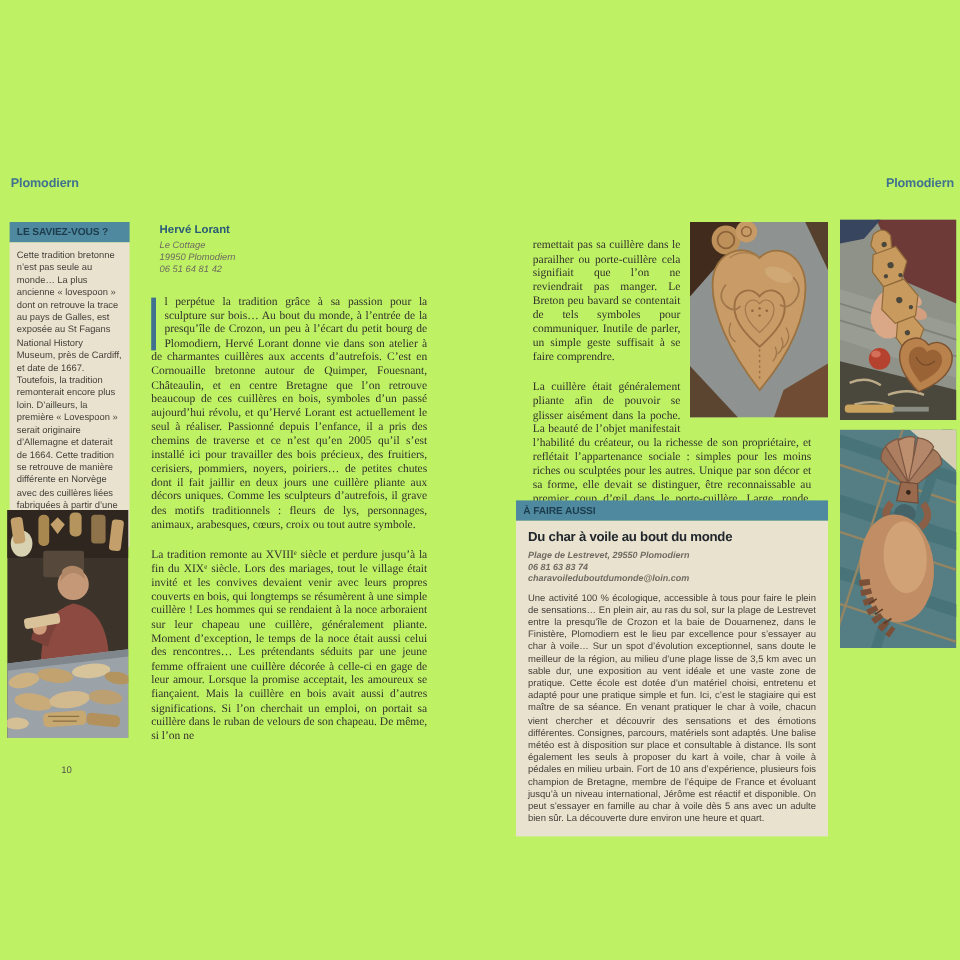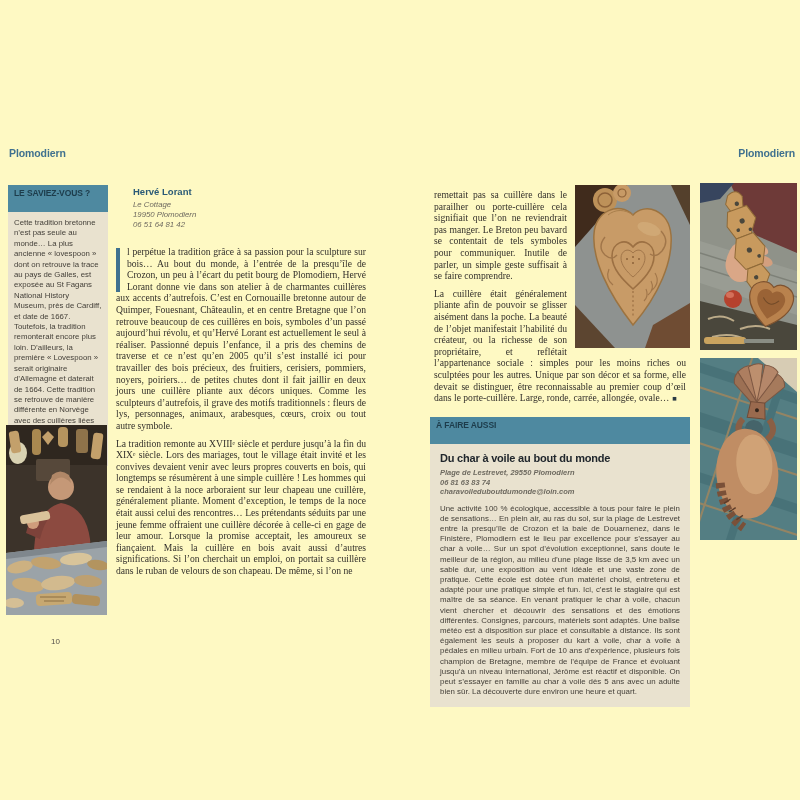--- a/index.html
+++ b/index.html
@@ -1,41 +1,41 @@
 <!DOCTYPE html>
 <html><head>
 <meta charset="utf-8">
 <style>
   html,body{margin:0;padding:0;background:#ffffff;}
-  .canvas{position:relative;width:800px;height:800px;background:#fef9c3;overflow:hidden;
+  .canvas{position:relative;width:800px;height:800px;background:#bef264;overflow:hidden;
           font-family:"Liberation Sans",sans-serif;color:#33302b;}
   .abs{position:absolute;}
 
   .page-header{font-size:10.5px;font-weight:bold;color:#40718f;letter-spacing:-0.1px;}
   .hdr-left{left:9px;top:147px;}
   .hdr-right{left:600px;top:147px;width:195px;text-align:right;}
 
   
   .box-bar{background:#4e89a0;color:#1d3c4b;font-weight:bold;font-size:8.5px;
-           padding:3px 6px 14px;letter-spacing:-0.1px;}
+           padding:3px 6px 4px;letter-spacing:-0.1px;}
   .box-body{background:#e9e2cf;color:#45413a;}
 
   .sidebar{left:8px;top:185px;width:100px;}
   .sidebar .box-body{padding:6px 6px 9px;font-size:7.8px;line-height:10.4px;}
 
   .author{margin-left:21px;}
   .author-name{font-size:9.5px;font-weight:bold;color:#2a5a77;margin-bottom:3px;}
   .author-line{font-size:7.8px;font-style:italic;color:#6e6a60;line-height:10px;}
 
   .main-col{left:112px;top:186px;width:258px;}
   .article-title{margin:24px 0 0 21px;font-size:21.5px;font-weight:bold;color:#22282e;
                  letter-spacing:-0.3px;line-height:26px;}
   .bodytext{margin-top:16px;font-family:"Liberation Serif",serif;font-size:9.6px;
             line-height:11.6px;text-align:justify;color:#33302b;}
-  .bodytext p{margin:4px;}
+  .bodytext p{margin:14px;}
   .bodytext p + p{margin-top:6px;}
   .dropcap-bar{float:left;width:4px;height:44px;background:#40718f;margin:2px 7px 0 0;}
 
   .rp-text{left:430px;top:185px;width:260px;}
   .float-photo{float:right;width:115px;height:163px;margin:0 0 7px 8px;}
   .endmark{color:#2a3a44;font-size:7.5px;margin-left:3px;font-family:"Liberation Sans",sans-serif;}
 
   .faire-box{left:430px;top:417px;width:260px;}
   .faire-box .box-body{padding:8px 10px 10px;}
   .fb-title{font-size:11px;font-weight:bold;color:#20262c;letter-spacing:-0.2px;margin-bottom:4px;}

